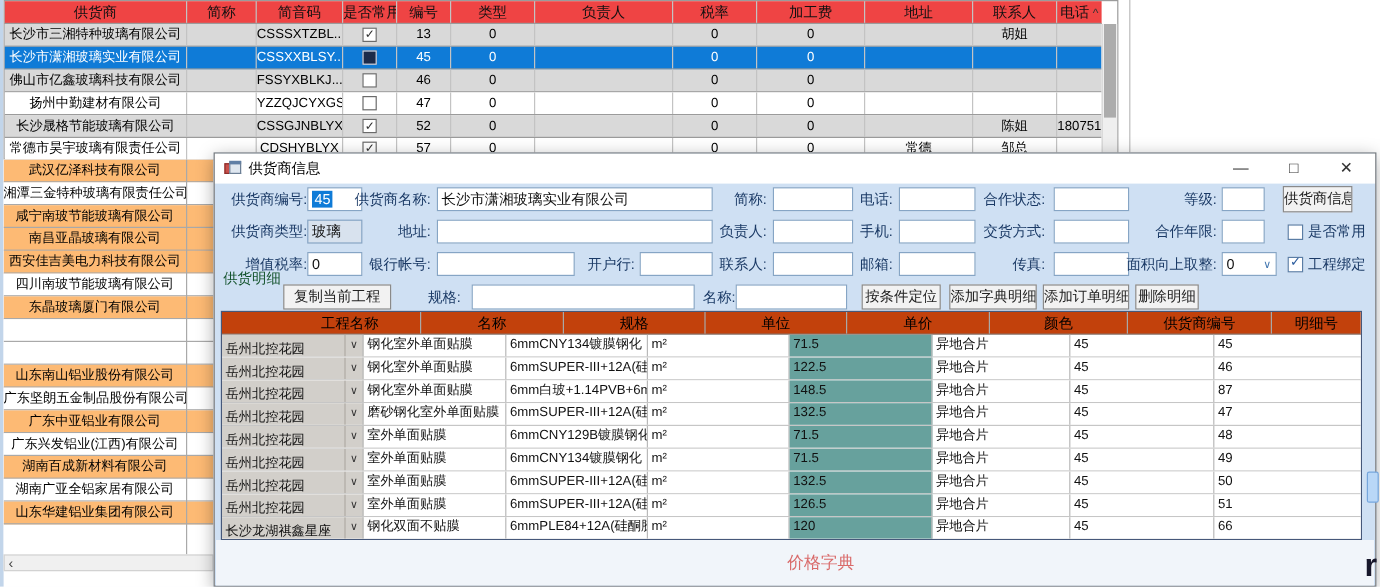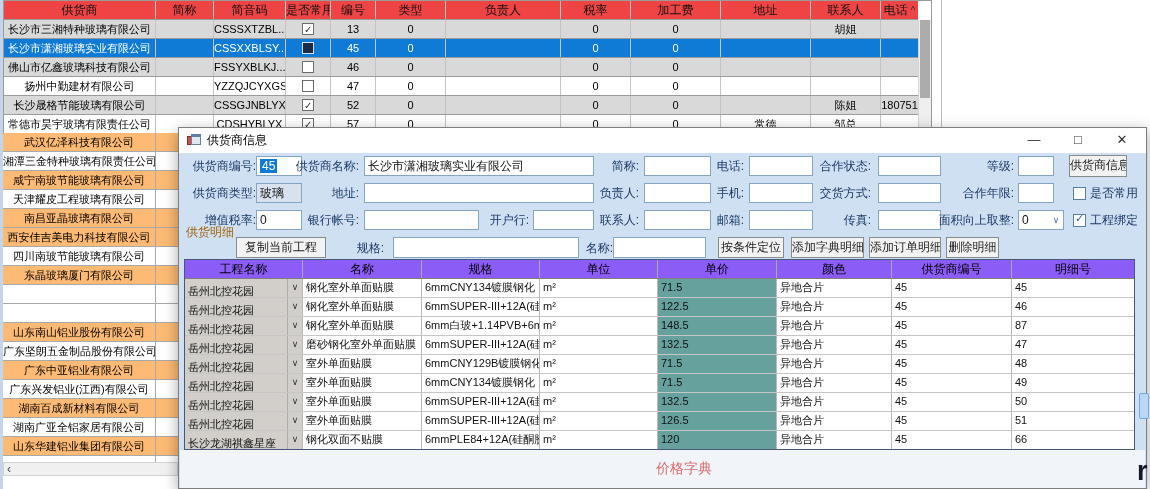--- a/index.html
+++ b/index.html
@@ -48,28 +48,28 @@
   .flabel { position:absolute; height:20px; line-height:20px; font-size:12px; color:#1b3a66; text-align:right; overflow:hidden; white-space:nowrap; }
   .fin { position:absolute; height:20px; background:#fff; border:1px solid #86a5c5; font-size:12px; line-height:18px; padding:0 3px; overflow:hidden; white-space:nowrap; color:#111; }
   .fin.ro { background:#d8e2ee; }
   .selhl { background:#0f7bd7; color:#fff; padding:0 2px; }
   .combo { display:flex; justify-content:space-between; padding-right:1px; }
   .cmb-arrow { color:#3f74ae; font-size:9px; line-height:18px; width:12px; text-align:center; }
   .btn { position:absolute; background:#f2f2f2; border:1px solid #8a8a8a; font-size:12px; color:#222; text-align:center; line-height:19px; overflow:hidden; white-space:nowrap; }
   .wf-check { position:absolute; display:flex; align-items:center; gap:4px; font-size:12px; color:#1b3a66; height:16px; }
   .wf-box { width:13px; height:13px; background:#fff; border:1px solid #5a7da5; display:inline-block; position:relative; }
   .wf-box.checked::after { content:"✓"; position:absolute; left:1px; top:-3px; font-size:11px; color:#2d5d9e; font-weight:bold; }
-  .sec-label { position:absolute; font-size:12px; color:#a16207; }
+  .sec-label { position:absolute; font-size:12px; color:#14532d; }
 
   .dlg-bottom { position:absolute; left:1px; right:1px; top:322px; height:40px; background:#f1f5fa; }
   .footer-label { position:absolute; left:455px; top:332px; width:100px; text-align:center; font-size:14px; color:#d96a6a; }
 
   
   .dgrid { position:absolute; left:5px; top:131px; width:951px; height:191px; border:1px solid #46587a; background:#fff; overflow:hidden; }
-  .dg-head { display:flex; height:19px; border-bottom:1px solid #7e7e7e; background:#8b5cf6; }
+  .dg-head { display:flex; height:19px; border-bottom:1px solid #7e7e7e; background:#c2410c;padding-left:48px; }
   .dg-hcell { height:18px; line-height:18px; font-size:12px; text-align:center; border-right:1px solid #a8a8a8; overflow:hidden; white-space:nowrap; }
   .dg-row { display:flex; height:19px; border-bottom:1px solid #c6c6c6; background:#fff; }
   .dg-cell { height:18px; line-height:17px; font-size:11px; padding:0 3px; border-right:1px solid #b9b9b9; overflow:hidden; white-space:nowrap; color:#111; }
   .dc0{width:118px}.dc1{width:119px}.dc2{width:118px}.dc3{width:118px}.dc4{width:119px}.dc5{width:115px}.dc6{width:120px}.dc7{flex:1;border-right:none}
   .dg-cell.price { background:#67a19d; }
   .combo-cell { display:flex; justify-content:space-between; padding:0; background:#d2cfca; }
   .combo-text { flex:1; padding:4px 3px; line-height:17px; overflow:hidden; white-space:nowrap; }
   .combo-btn { width:15px; text-align:center; font-size:9px; line-height:17px; color:#333; border-left:1px solid #b0aba4; }
 
   
@@ -188,21 +188,20 @@
     </div>
     <div class="tt-vscroll">
       <div class="tt-thumb"></div>
     </div>
   </div>
 
   <div class="left-list" id="left-list">
       <div class="ll-row g">武汉亿泽科技有限公司</div>
       <div class="ll-row">湘潭三金特种玻璃有限责任公司</div>
       <div class="ll-row g">咸宁南玻节能玻璃有限公司</div>
-      <div class="ll-row">天津耀皮工程玻璃有限公司</div>
       <div class="ll-row g">南昌亚晶玻璃有限公司</div>
       <div class="ll-row g">西安佳吉美电力科技有限公司</div>
       <div class="ll-row">四川南玻节能玻璃有限公司</div>
       <div class="ll-row g">东晶玻璃厦门有限公司</div>
       <div class="ll-row"></div>
       <div class="ll-row"></div>
       <div class="ll-row g">山东南山铝业股份有限公司</div>
       <div class="ll-row">广东坚朗五金制品股份有限公司</div>
       <div class="ll-row g">广东中亚铝业有限公司</div>
       <div class="ll-row">广东兴发铝业(江西)有限公司</div>

